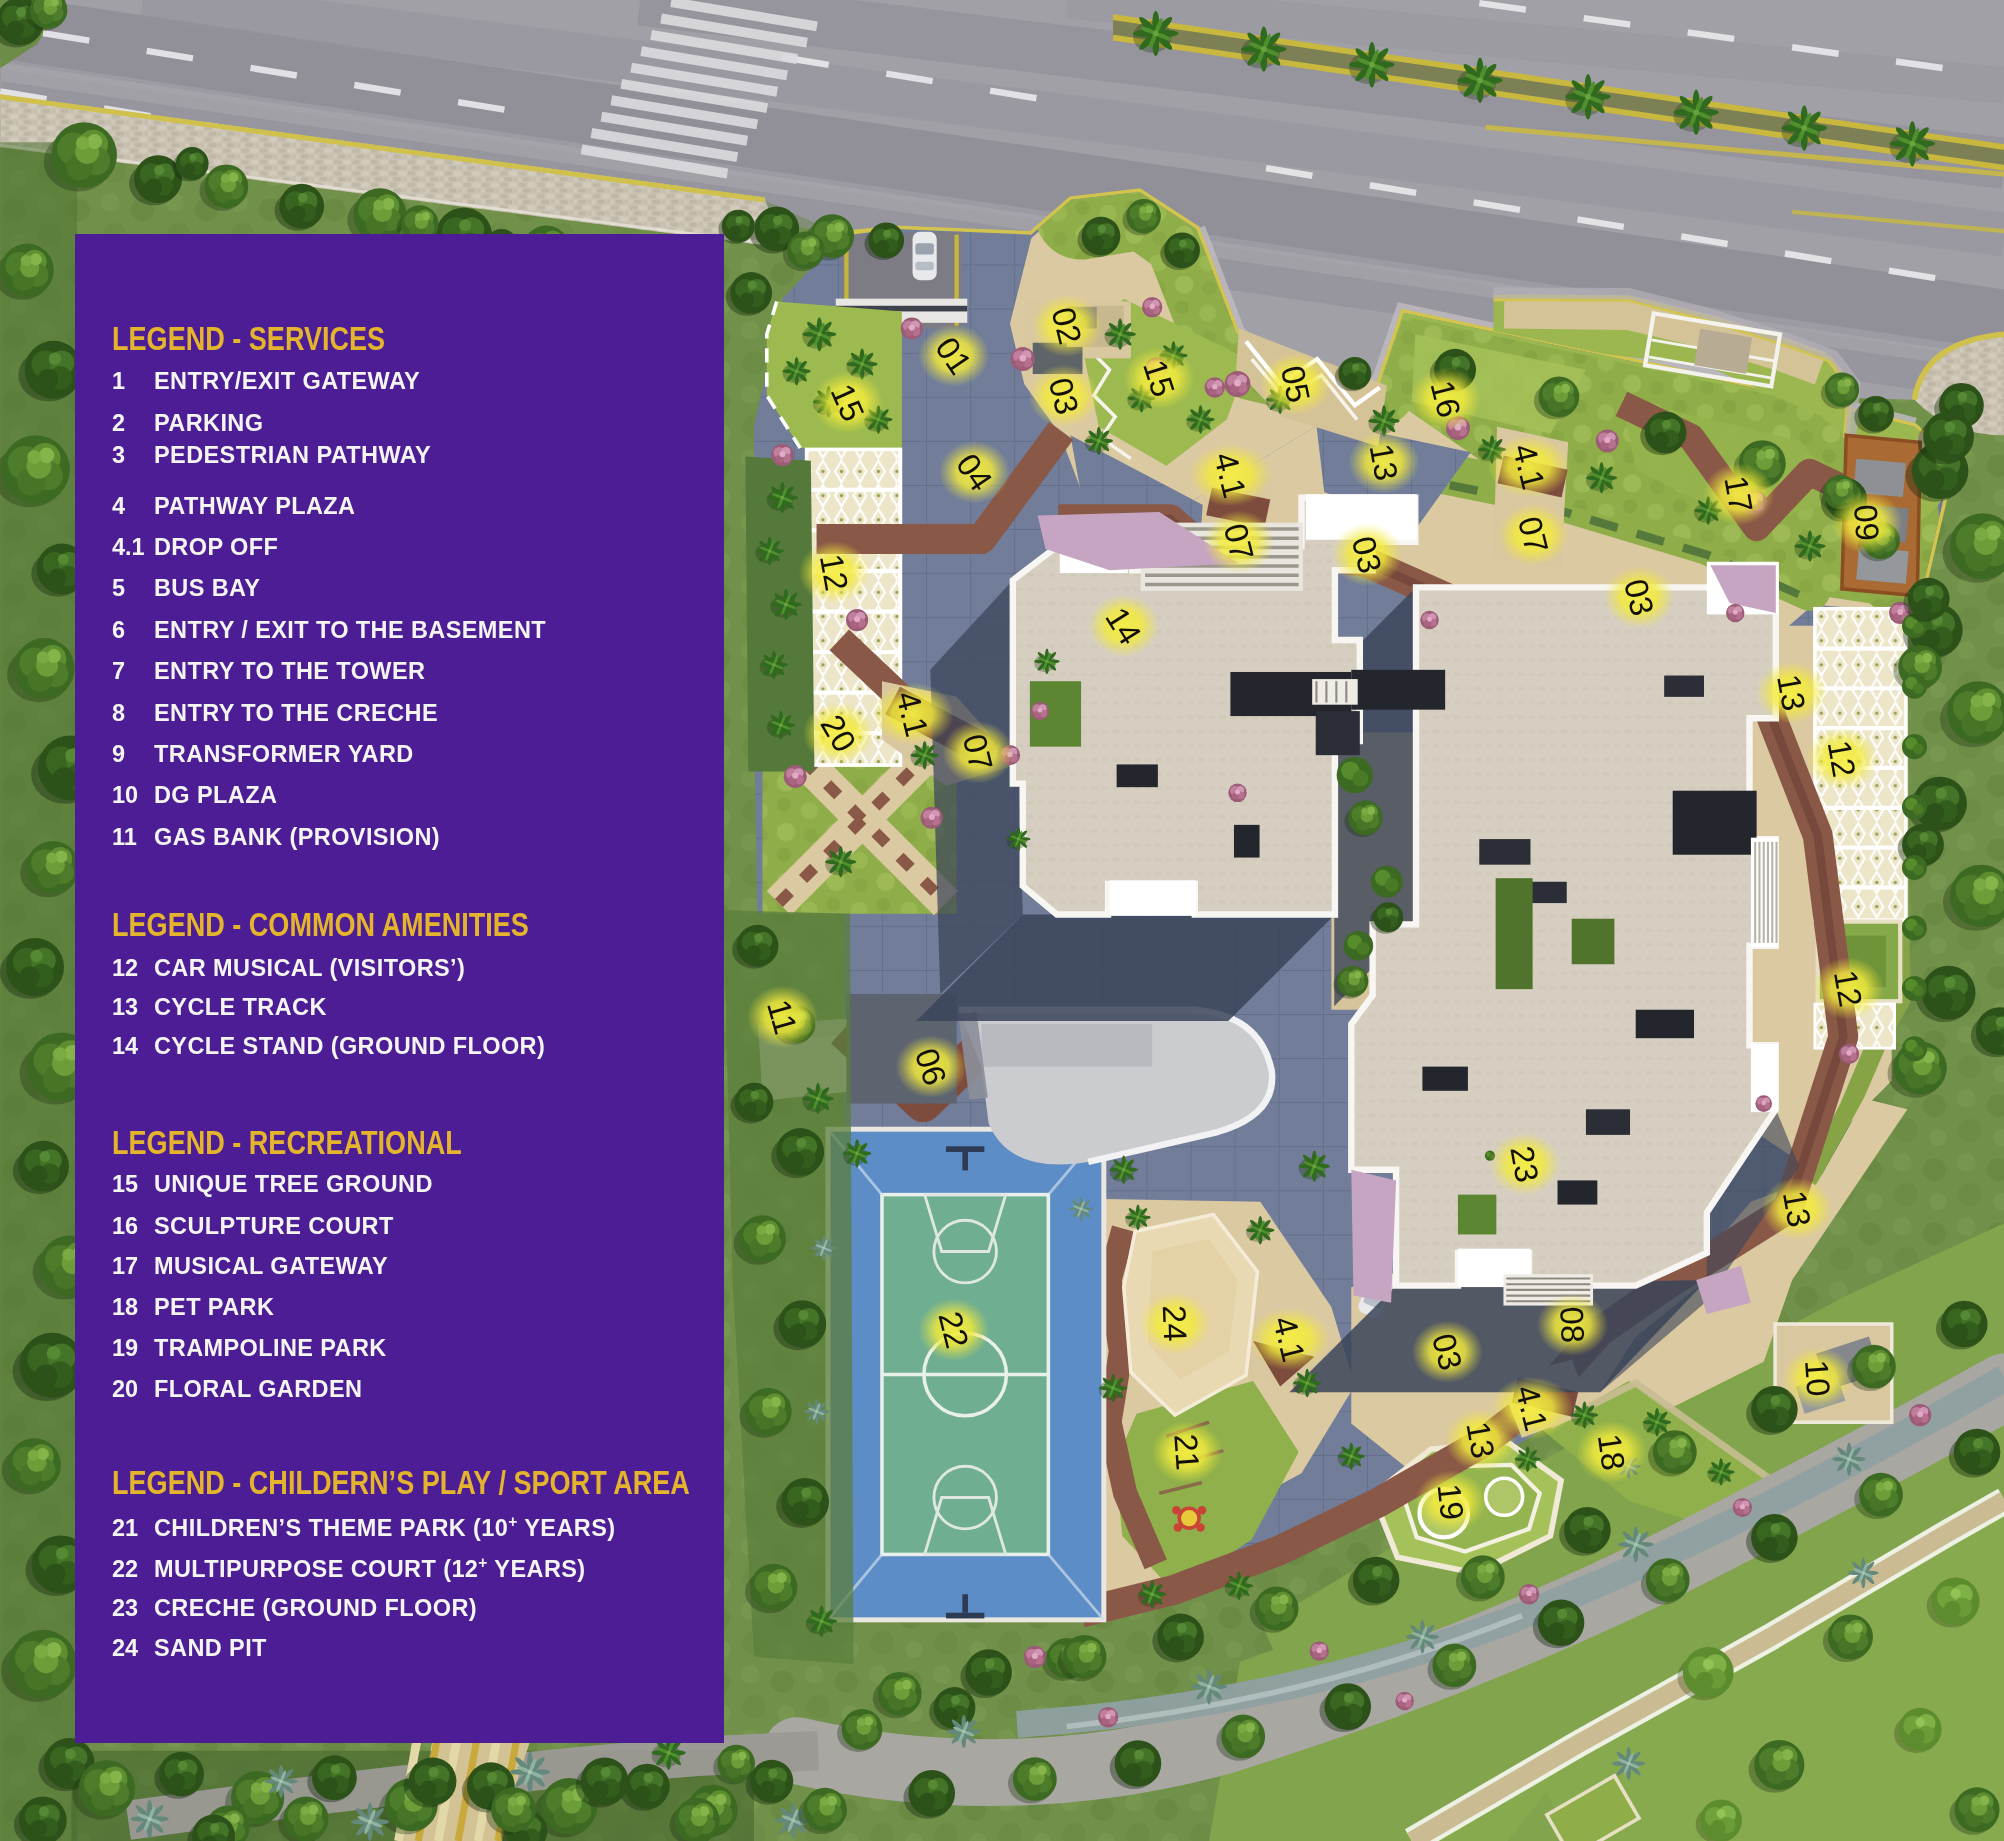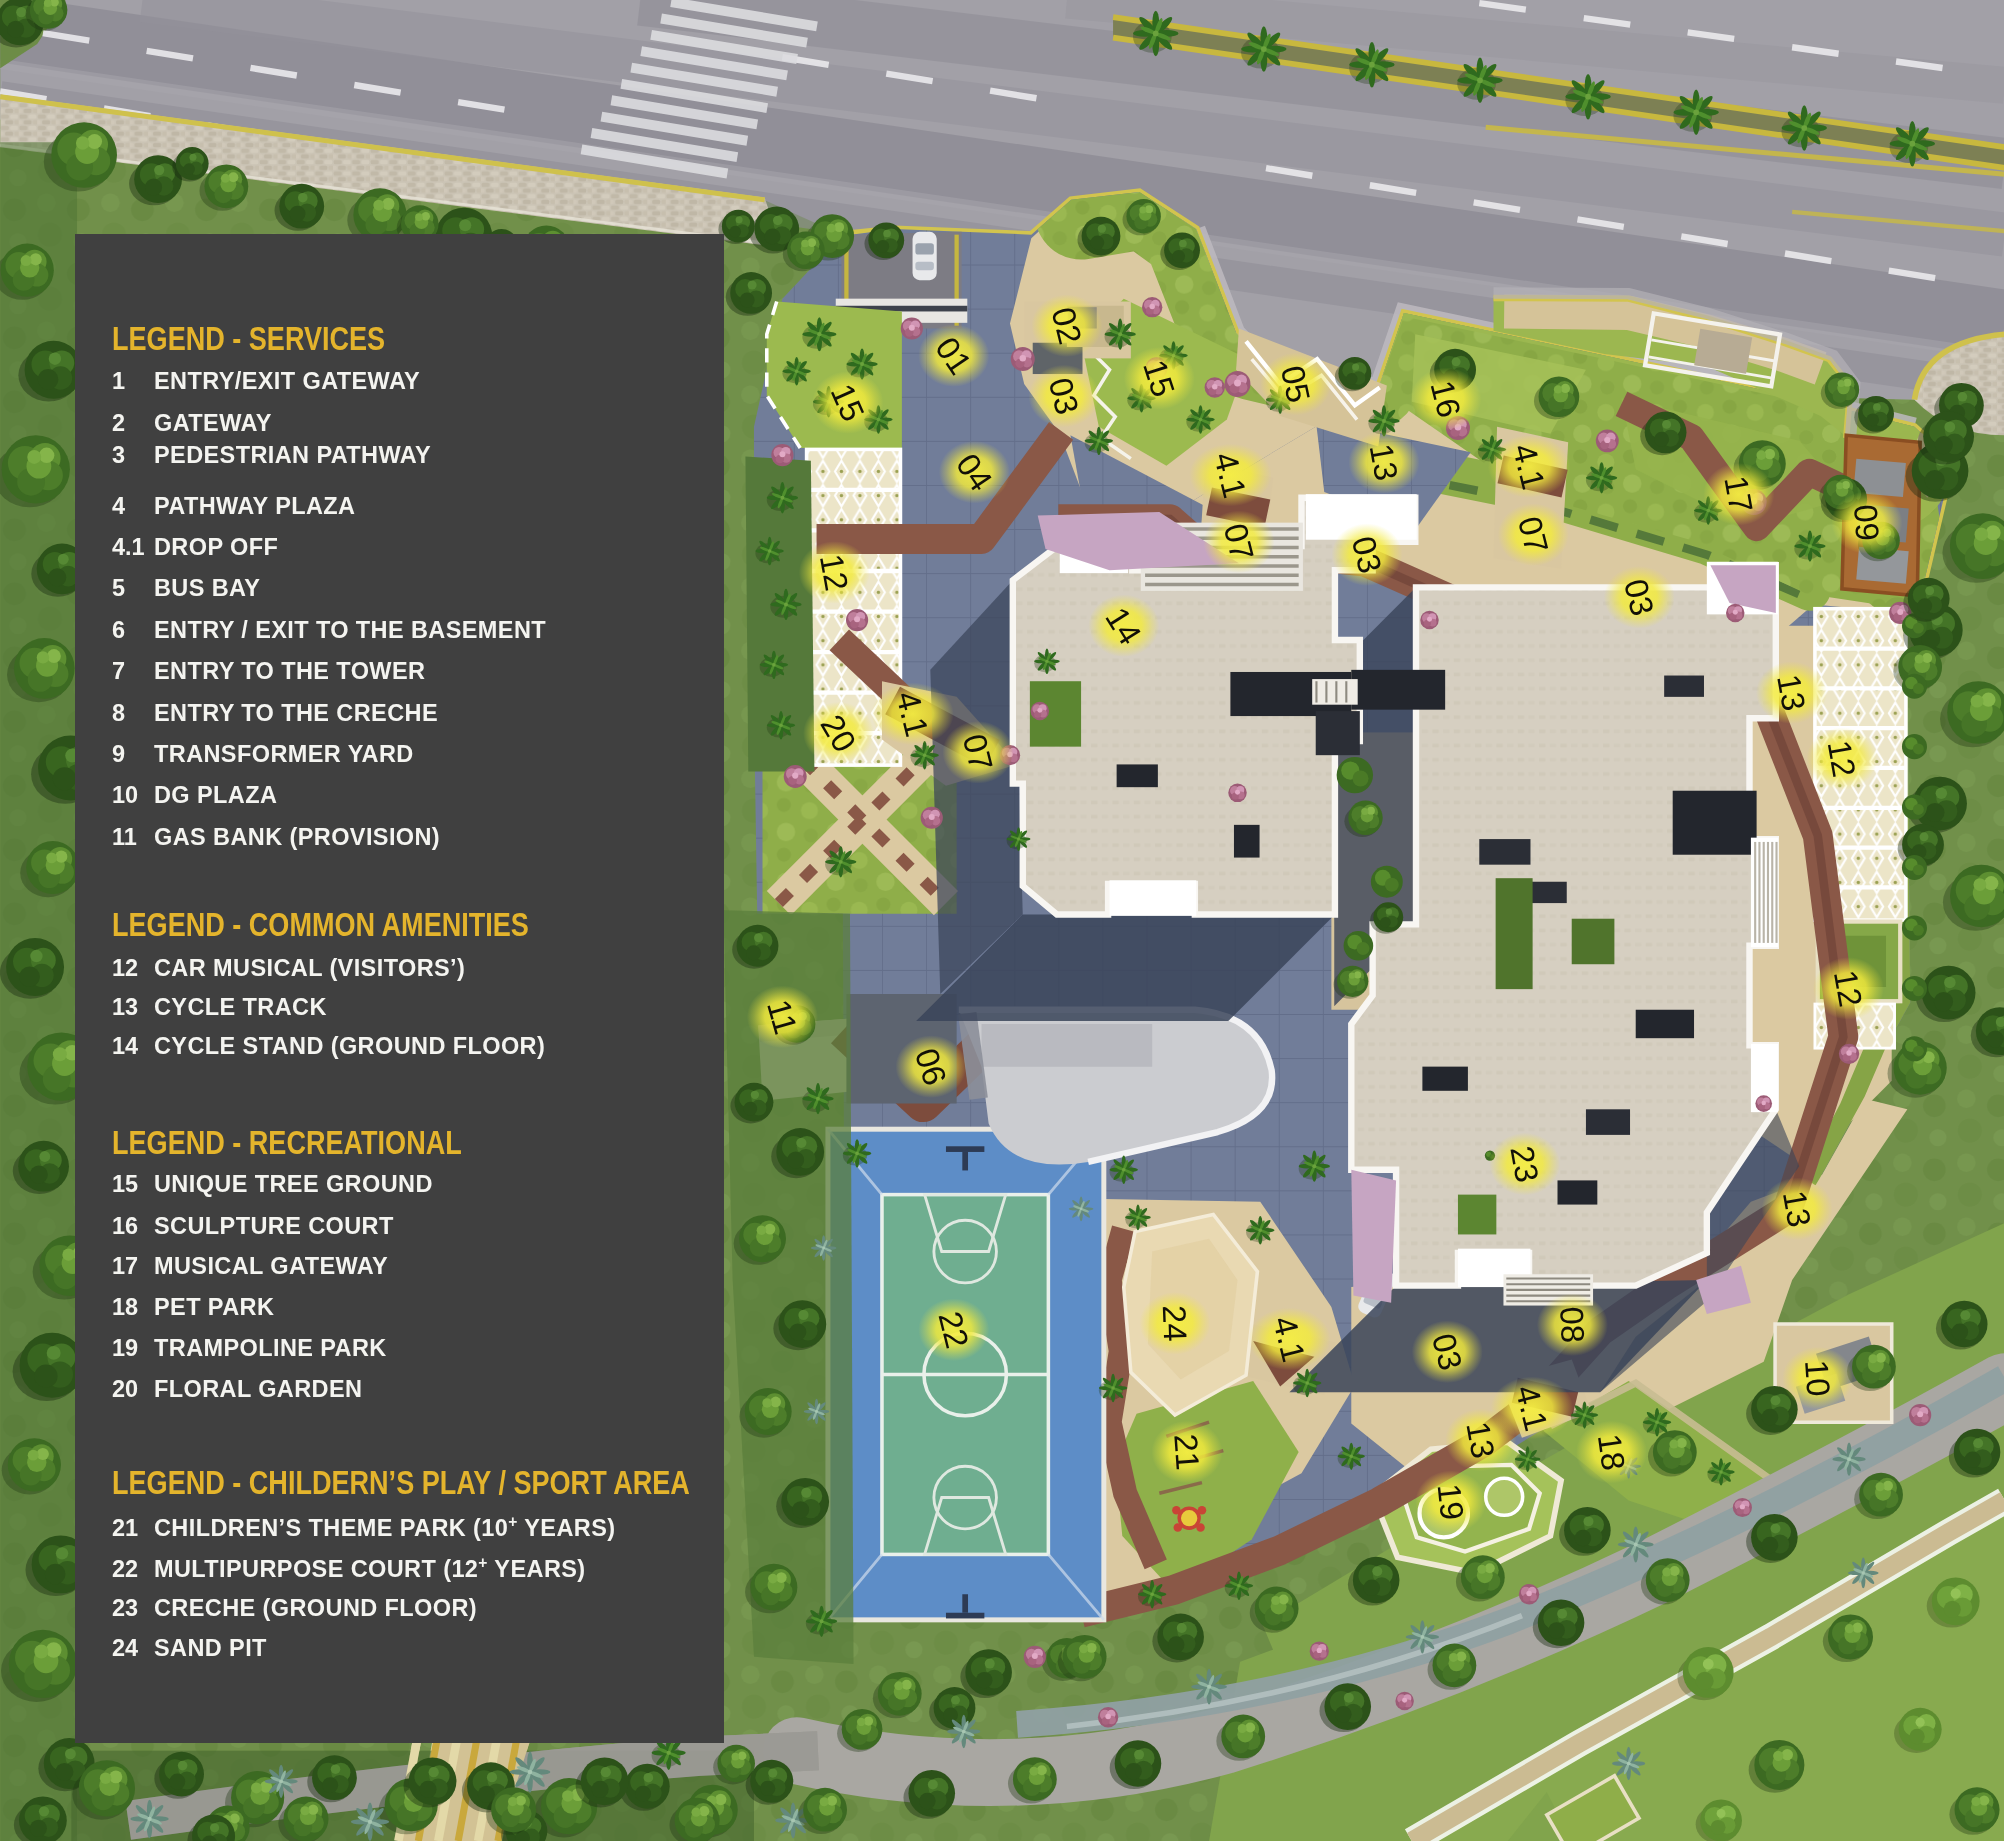--- a/index.html
+++ b/index.html
@@ -1,17 +1,17 @@
 <!DOCTYPE html>
 <html style="font-size:11.4px"><head><meta charset="utf-8">
 <style>
 html,body{margin:0;padding:0;width:2005px;height:1841px;overflow:hidden;background:#71904a;font-family:"Liberation Sans",sans-serif;}
 #wrap{position:relative;width:2005px;height:1841px;}
 #map{position:absolute;left:0;top:0;}
-#legend{position:absolute;left:75px;top:234px;width:649px;height:1509px;background:#404040;}
+#legend{position:absolute;left:75px;top:234px;width:649px;height:1509px;background:#4c1d95;}
 .lh{position:absolute;left:37px;color:#e4b42c;font-size:33px;font-weight:bold;white-space:nowrap;transform:scaleX(0.82);transform-origin:left center;letter-spacing:0px;}
 .lr{position:absolute;left:37px;color:#f4f4f0;font-size:23.5px;white-space:nowrap;font-weight:bold;}
 .ln{display:inline-block;width:42px;}
 .lt{letter-spacing:0.4px;}
 sup{font-size:15.6px;}
 </style></head>
 <body>
 <div id="wrap">
 
 <div id="map"><svg width="2005" height="1841" viewBox="0 0 2819 2589" xmlns="http://www.w3.org/2000/svg">
@@ -770,21 +770,21 @@
         <text x="0" y="0" transform="translate(2266,2042) rotate(82)" font-family="Liberation Sans, sans-serif" font-size="46" fill="#121008" text-anchor="middle" dominant-baseline="central" letter-spacing="0">18</text>
         <text x="0" y="0" transform="translate(2144,1637) rotate(80)" font-family="Liberation Sans, sans-serif" font-size="46" fill="#121008" text-anchor="middle" dominant-baseline="central" letter-spacing="0">23</text>
         <text x="0" y="0" transform="translate(2211,1863) rotate(88)" font-family="Liberation Sans, sans-serif" font-size="46" fill="#121008" text-anchor="middle" dominant-baseline="central" letter-spacing="0">08</text>
         <text x="0" y="0" transform="translate(2527,1700) rotate(80)" font-family="Liberation Sans, sans-serif" font-size="46" fill="#121008" text-anchor="middle" dominant-baseline="central" letter-spacing="0">13</text>
         <text x="0" y="0" transform="translate(2556,1938) rotate(86)" font-family="Liberation Sans, sans-serif" font-size="46" fill="#121008" text-anchor="middle" dominant-baseline="central" letter-spacing="0">10</text>
       </svg></div>
 
 <div id="legend">
       <div class="lh" style="top:86px">LEGEND - SERVICES</div>
       <div class="lr" style="top:134px"><span class="ln">1</span><span class="lt">ENTRY/EXIT GATEWAY</span></div>
-      <div class="lr" style="top:176px"><span class="ln">2</span><span class="lt">GATEWAY</span></div>
+      <div class="lr" style="top:176px"><span class="ln">2</span><span class="lt">PARKING</span></div>
       <div class="lr" style="top:208px"><span class="ln">3</span><span class="lt">PEDESTRIAN PATHWAY</span></div>
       <div class="lr" style="top:259px"><span class="ln">4</span><span class="lt">PATHWAY PLAZA</span></div>
       <div class="lr" style="top:300px"><span class="ln">4.1</span><span class="lt">DROP OFF</span></div>
       <div class="lr" style="top:341px"><span class="ln">5</span><span class="lt">BUS BAY</span></div>
       <div class="lr" style="top:383px"><span class="ln">6</span><span class="lt">ENTRY / EXIT TO THE BASEMENT</span></div>
       <div class="lr" style="top:424px"><span class="ln">7</span><span class="lt">ENTRY TO THE TOWER</span></div>
       <div class="lr" style="top:466px"><span class="ln">8</span><span class="lt">ENTRY TO THE CRECHE</span></div>
       <div class="lr" style="top:507px"><span class="ln">9</span><span class="lt">TRANSFORMER YARD</span></div>
       <div class="lr" style="top:548px"><span class="ln">10</span><span class="lt">DG PLAZA</span></div>
       <div class="lr" style="top:590px"><span class="ln">11</span><span class="lt">GAS BANK (PROVISION)</span></div>

